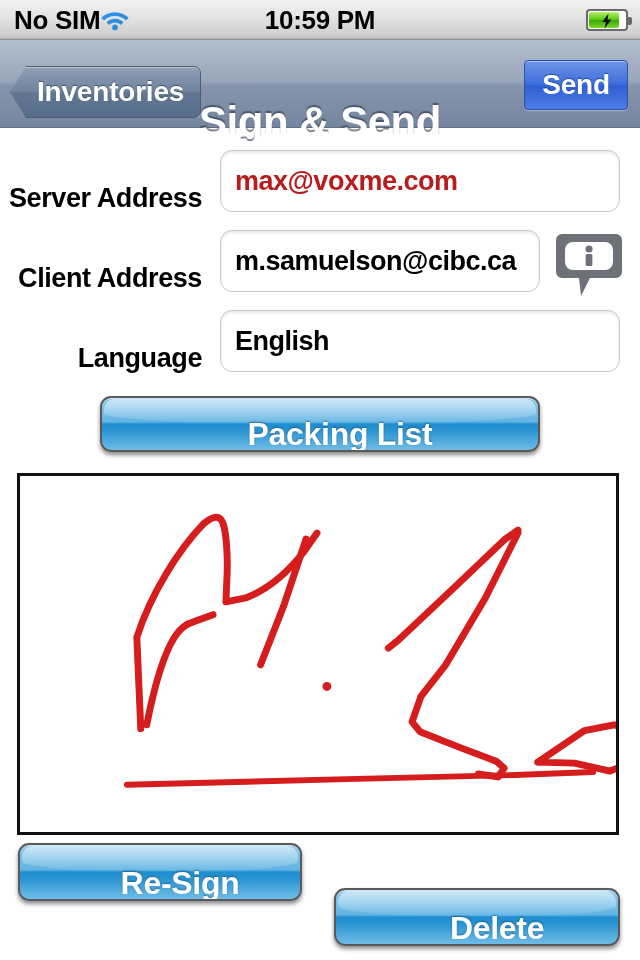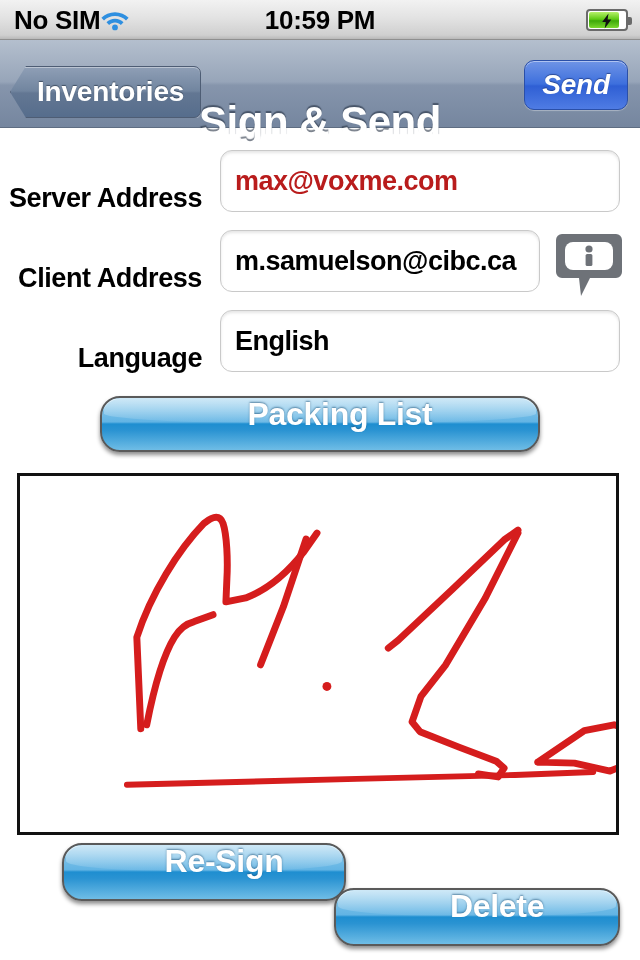--- a/index.html
+++ b/index.html
@@ -137,24 +137,23 @@
     text-shadow: 0 -1px 1px rgba(40,52,70,0.7);
     line-height: 1;
   }
   .send-button {
     position: absolute;
     right: 12px; top: 20px;
     width: 104px; height: 50px;
     display: flex; align-items: center; justify-content: center;
     background: linear-gradient(to bottom, #6f94e6 0%, #3d6fdd 48%, #2f5fd4 52%, #4f7ce4 100%);
     border: 1px solid #2a4fa8;
-    border-radius: 10px;
+    border-radius: 4px;
     box-sizing: border-box;
     box-shadow: inset 0 1px 0 rgba(255,255,255,0.45), 0 1px 1px rgba(255,255,255,0.35);
-    font-style: italic;
   }
   .send-button-label {
     font-size: 28px;
     font-weight: bold;
     color: #ffffff;
     letter-spacing: -0.2px;
     text-shadow: 0 -1px 1px rgba(20,40,100,0.6);
     line-height: 1;
   }
 
@@ -218,23 +217,23 @@
     top: 0;
     width: 66px;
     height: 66px;
   }
   .info-icon-btn svg { display: block; }
 
   
   .glossy {
     position: absolute;
     display: flex;
-    align-items: flex-start;
+    align-items: flex-end;
     justify-content: center;
-    border-radius: 20px;
+    border-radius: 11px;
     border: 2px solid #5a5a5a;
     box-sizing: border-box;
     background:
       linear-gradient(to bottom,
         #8fcbec 0%,
         #62b4e4 46%,
         #1e8ed0 50%,
         #2a93d2 62%,
         #6fbde6 100%);
     box-shadow: 0 3px 4px rgba(0,0,0,0.45), inset 0 1px 0 rgba(255,255,255,0.55);
@@ -260,21 +259,21 @@
     text-shadow: 0 -1px 2px rgba(10,60,100,0.55);
     line-height: 1;
   }
 
   #packing-list-button {
     left: 100px; top: 396px;
     width: 440px; height: 56px;
   }
   #resign-button {
     left: 18px; top: 843px;
-    width: 284px; height: 58px; margin-left: 44px;
+    width: 284px; height: 58px;
   }
   #delete-button {
     left: 334px; top: 843px;
     width: 286px; height: 58px; margin-top: 45px;
   }
 
   
   .signature-frame {
     position: absolute;
     left: 17px; top: 473px;

